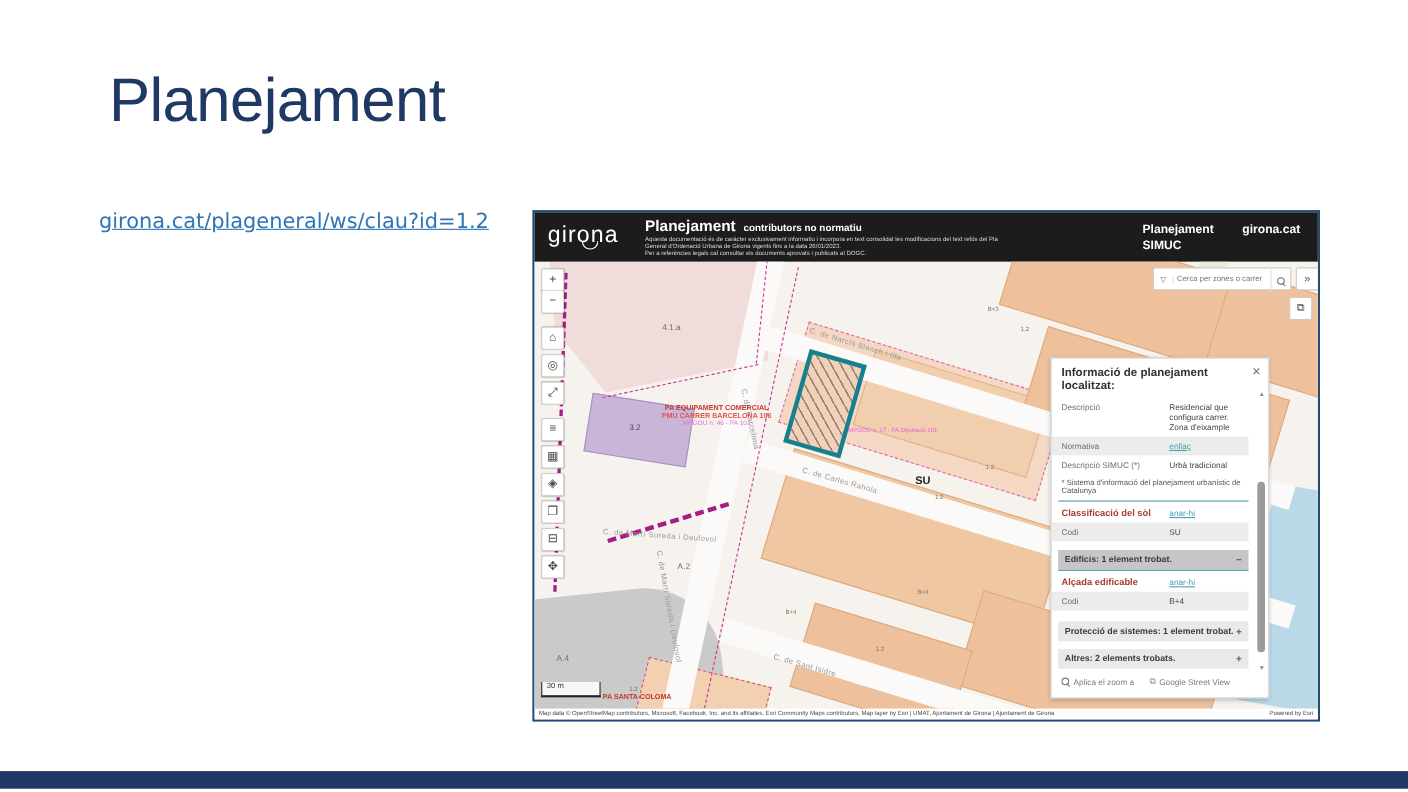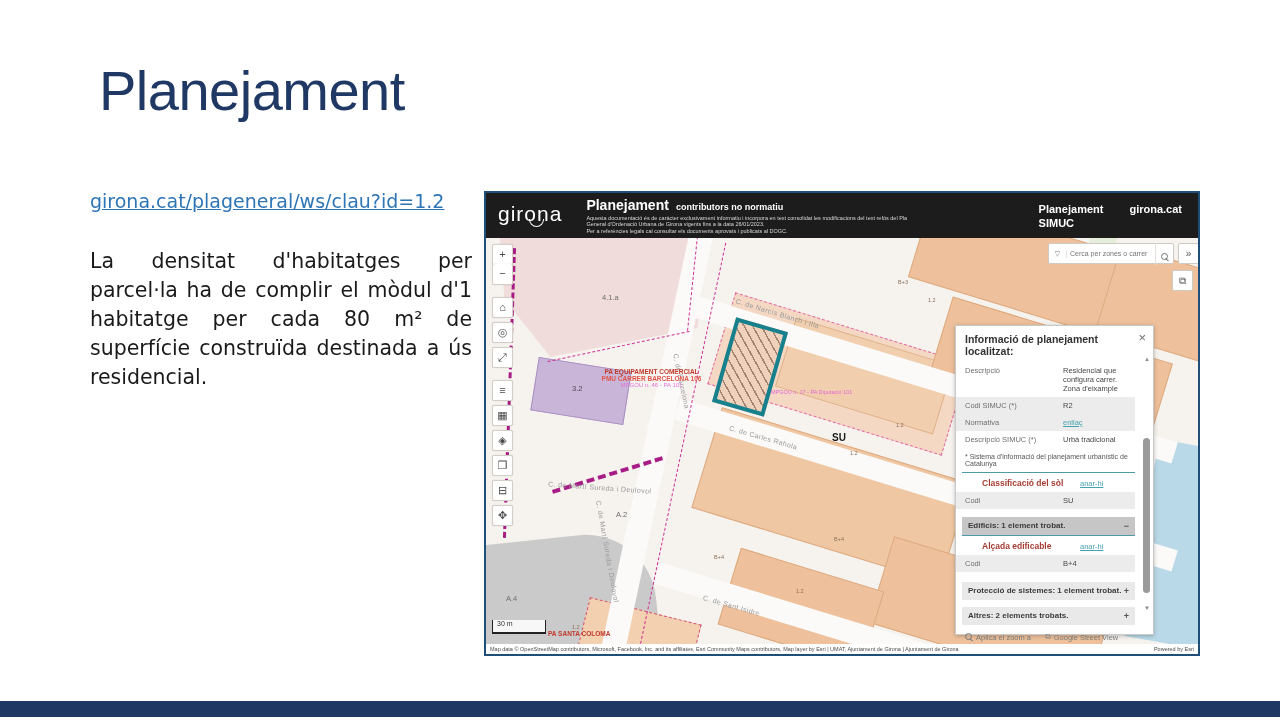--- a/index.html
+++ b/index.html
@@ -53,21 +53,21 @@
   .panel { position:absolute; left:469px; top:87px; width:199px; height:310px; background:#fff; border:1px solid #c9c9c9; box-shadow:0 1px 4px rgba(0,0,0,.25); z-index:8; font-family:"Liberation Sans",sans-serif; }
   .p-title { font-size:10.5px; font-weight:bold; color:#323232; padding:7px 24px 5px 9px; }
   .p-close { position:absolute; right:7px; top:4px; font-size:13px; color:#6d6d6d; cursor:pointer; }
   .p-body { padding:0 16px 0 0; }
   .prow { display:flex; padding:4px 0 4px 9px; margin-right:2px; }
   .prow .pl { width:98px; flex:0 0 98px; font-size:7.5px; color:#6e6e6e; }
   .prow .pv { flex:1; font-size:7.5px; color:#474747; }
   .prow.alt { background:#ececec; }
   .p-note { font-size:7px; color:#555; padding:5px 4px 5px 9px; }
   .p-div { border-top:1.5px solid #4f9aa8; margin:0 2px 0 6px; }
-  .p-sec { display:flex; align-items:baseline; padding:5px 0 4px 26px; }
+  .p-sec { display:flex; align-items:baseline; padding:5px 0 4px 9px; }
   .p-sec .st { width:98px; flex:0 0 98px; font-size:8.5px; font-weight:bold; color:#A63D33; }
   .p-sec .sl { font-size:7.5px; color:#46A2B2; text-decoration:underline; cursor:pointer; }
   .p-acc { display:flex; justify-content:space-between; background:#e9e9e9; margin:0 2px 0 6px; padding:4px 6px; font-size:8px; font-weight:bold; color:#3c3c3c; cursor:pointer; }
   .p-acc.dark { background:#c6c6c6; }
   .p-acc .pm { font-size:9px; color:#555; }
   .p-foot { display:flex; gap:14px; align-items:center; padding:7px 9px; }
   .p-foot .fl { font-size:7.5px; color:#7a7a7a; cursor:pointer; display:flex; align-items:center; gap:3px; }
   .p-scroll-up, .p-scroll-dn { position:absolute; right:3px; font-size:6px; color:#8a8a8a; cursor:pointer; }
   .p-thumb { position:absolute; right:3px; top:112px; width:7px; height:155px; background:#9a9a9a; border-radius:4px; cursor:pointer; }
 
@@ -81,21 +81,20 @@
   .red-stack { position:absolute; left:78px; top:130px; width:175px; text-align:center; z-index:4; }
   .red-stack div { white-space:nowrap; }
 </style>
 </head>
 <body>
 
 <div class="slide">
 
   <h1 class="title">Planejament</h1>
   <a class="src-link">girona.cat/plageneral/ws/clau?id=1.2</a>
-  <p class="body-text">La densitat d'habitatges per parcel·la ha de complir el mòdul d'1 habitatge per cada 80 m² de superfície construïda destinada a ús residencial.</p>
 
   <div class="viewer">
 
     <div class="vheader">
       <div class="logo">girona</div>
       <div class="vh-mid">
         <div class="vh-title-row">
           <span class="vh-title">Planejament</span>
           <span class="vh-sub">contributors no normatiu</span>
         </div>
@@ -205,24 +204,20 @@
 
       <div class="panel">
         <div class="p-title">Informació de planejament localitzat:</div>
         <span class="p-close">×</span>
         <div class="p-body">
           <div class="prow">
             <span class="pl">Descripció</span>
             <span class="pv">Residencial que configura carrer. Zona d'eixample</span>
           </div>
           <div class="prow alt">
-            <span class="pl">Codi SIMUC (*)</span>
-            <span class="pv">R2</span>
-          </div>
-          <div class="prow alt">
             <span class="pl">Normativa</span>
             <span class="pv" style="color:#46A2B2;text-decoration:underline;cursor:pointer;">enllaç</span>
           </div>
           <div class="prow">
             <span class="pl">Descripció SIMUC (*)</span>
             <span class="pv">Urbà tradicional</span>
           </div>
           <div class="p-note">* Sistema d'informació del planejament urbanístic de Catalunya</div>
           <div class="p-div"></div>
           <div class="p-sec">

